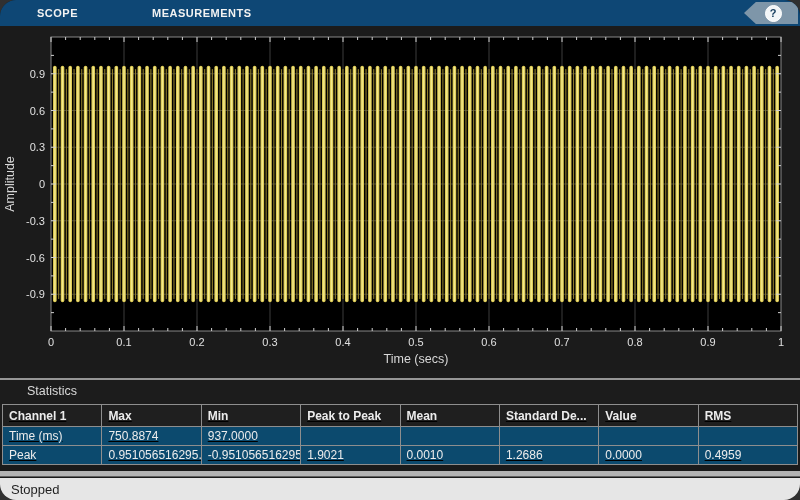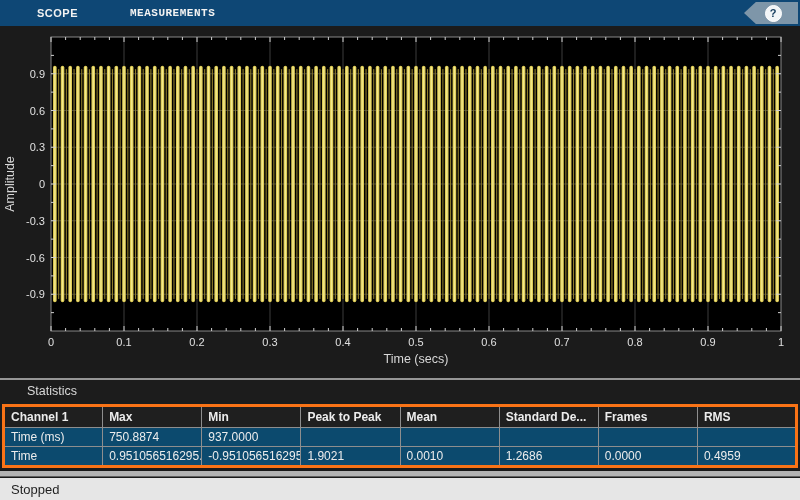--- a/index.html
+++ b/index.html
@@ -1,32 +1,33 @@
 <!DOCTYPE html>
 <html><head>
 <meta charset="utf-8">
 <style>
   * { margin: 0; padding: 0; box-sizing: border-box; }
   html, body { background: #303030; }
   #window {
     position: relative; width: 800px; height: 500px;
     overflow: hidden; background: #1a1a1a;
     font-family: "Liberation Sans", sans-serif;
+    border-radius: 16px;
   }
   
   #toolbar {
     position: absolute; left: 0; top: 0; width: 800px; height: 26px;
     background: #0e4775; display: flex; align-items: center;
   }
   .tab {
     color: #f2f2f2; font-size: 11px; font-weight: 600;
     letter-spacing: 0.5px; cursor: default;
   }
   .tab.scope { margin-left: 37px; }
-  .tab.measurements { margin-left: 52px; font-family: Liberation Mono, monospace; }
+  .tab.measurements { margin-left: 74px; }
   #help-button {
     position: absolute; right: 2px; top: 2px; width: 54px; height: 22px;
     background: #7e96a9;
     clip-path: polygon(0% 50%, 22% 0%, 100% 0%, 100% 100%, 22% 100%);
     display: flex; align-items: center; justify-content: center;
   }
   #help-circle {
     width: 17px; height: 17px; border-radius: 50%;
     background: #f2f5f7; border: 1.5px solid #ffffff;
     color: #123a5c; font-size: 11px; font-weight: bold;
@@ -49,21 +50,22 @@
     position: absolute; left: 0; top: 380px; width: 800px; height: 65px;
     background: #1c1c1c;
   }
   #stats-title {
     position: absolute; left: 27px; top: 4px;
     color: #d9d9d9; font-size: 12.5px;
   }
   #stats-table {
     position: absolute; left: 2px; top: 24px; width: 796px;
     border-collapse: collapse; table-layout: fixed;
-    border: 3px solid #f97316;
+    border: 1px solid #f97316;
+    text-decoration: underline;
   }
   #stats-table th, #stats-table td {
     border: 1px solid #8e8e8e; padding: 2px 6px;
     font-size: 12px; text-align: left; color: #ececec;
     overflow: hidden; white-space: nowrap;
   }
   #stats-table th { height: 22px; font-weight: bold; background: #1f1f1f; }
   #stats-table td { height: 19px; background: #0c4a6e; }
   
   #scroll-strip {
@@ -565,37 +567,37 @@
     <div id="stats-title">Statistics</div>
     <table id="stats-table">
       <thead>
           <tr>
             <th>Channel 1</th>
             <th>Max</th>
             <th>Min</th>
             <th>Peak to Peak</th>
             <th>Mean</th>
             <th>Standard De...</th>
-            <th>Frames</th>
+            <th>Value</th>
             <th>RMS</th>
           </tr>
         </thead>
       <tbody>
           <tr>
             <td>Time (ms)</td>
             <td>750.8874</td>
             <td>937.0000</td>
             <td></td>
             <td></td>
             <td></td>
             <td></td>
             <td></td>
           </tr>
           <tr>
-            <td>Time</td>
+            <td>Peak</td>
             <td>0.951056516295...</td>
             <td>-0.951056516295...</td>
             <td>1.9021</td>
             <td>0.0010</td>
             <td>1.2686</td>
             <td>0.0000</td>
             <td>0.4959</td>
           </tr>
         </tbody>
     </table>

